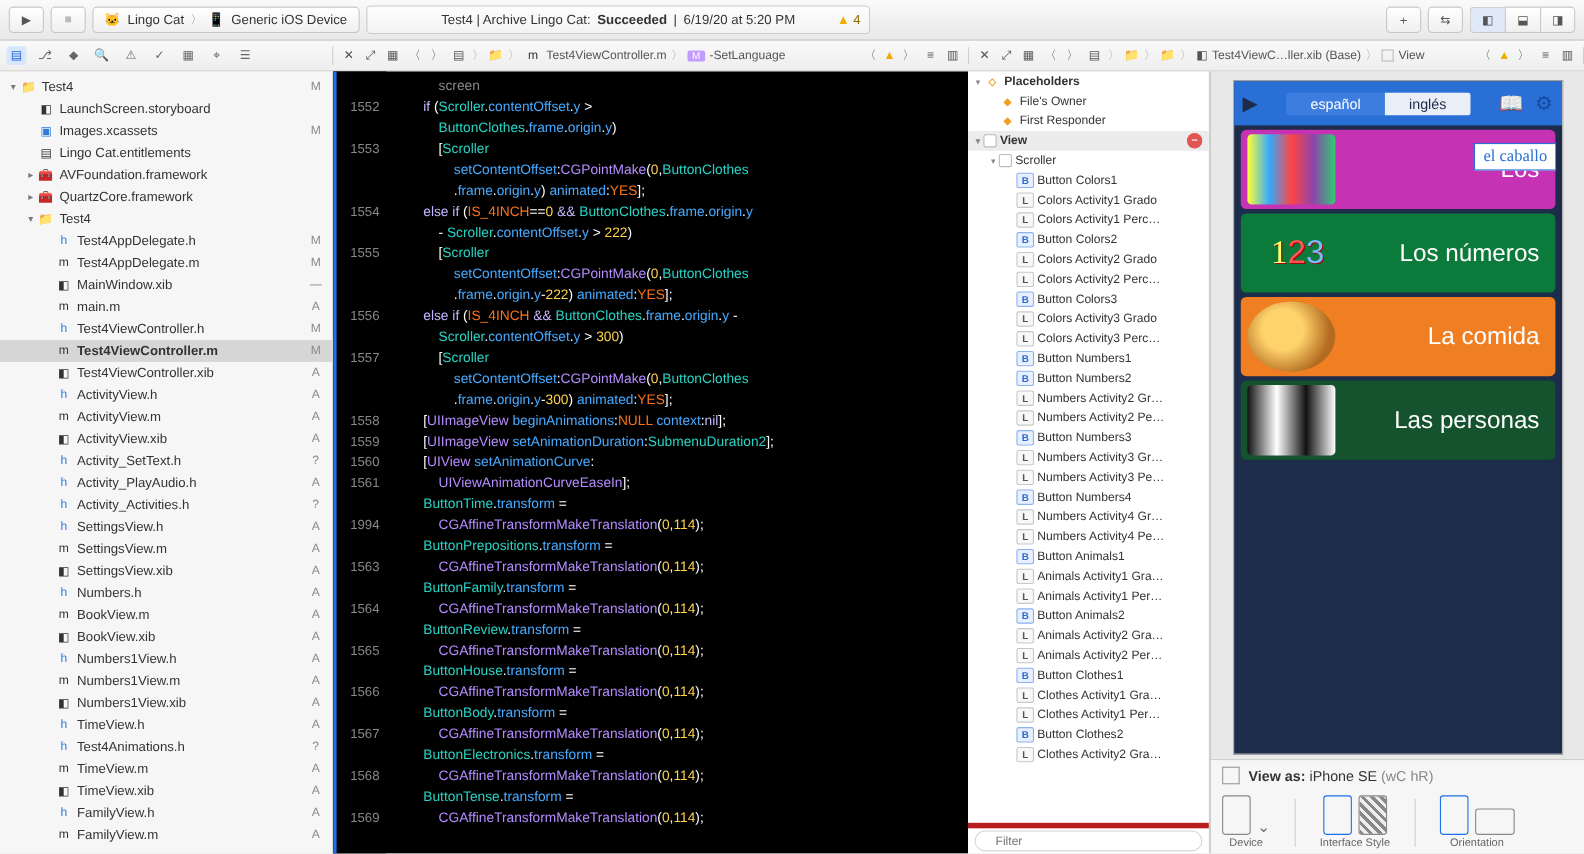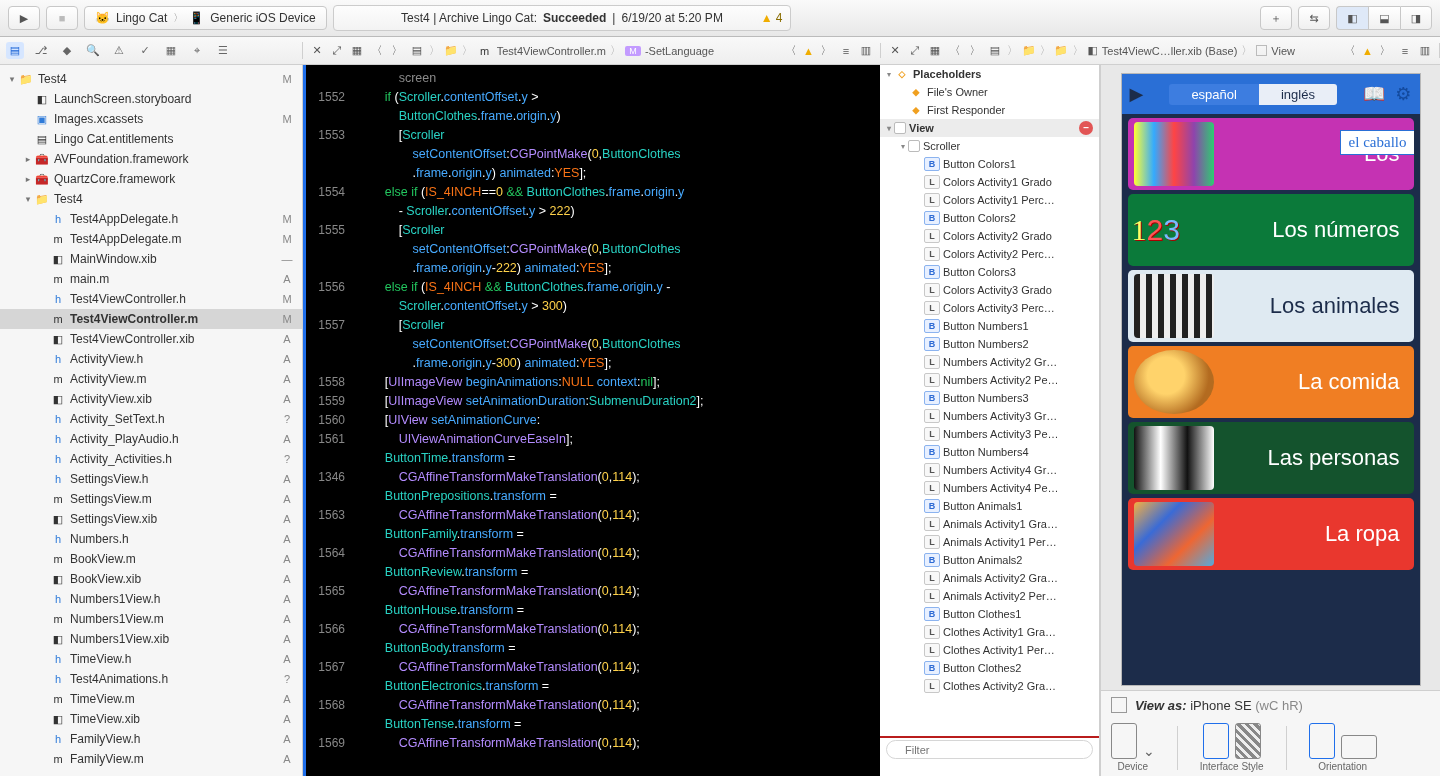--- a/index.html
+++ b/index.html
@@ -31,57 +31,57 @@
 .row .lbl{flex:1;white-space:nowrap;overflow:hidden;text-overflow:ellipsis;font-size:12px;}
 .row .stat{width:14px;text-align:center;color:#888;font-size:11px;}
 .row.sel{background:#d6d6d6;}
 .row.sel .lbl{font-weight:600;}
 .ind0{padding-left:6px;} .ind1{padding-left:22px;} .ind2{padding-left:38px;} .fblue{color:#2f7bd9;} .fh{color:#2f7bd9;} .fm{color:#333;}
 .center{flex:1;display:flex;min-width:0;}
 .editor{flex:1;background:#000;display:flex;min-width:0;}
 .gutter{width:48px;background:#000;border-left:3px solid #1f6feb;color:#888;font-family:Menlo,monospace;font-size:12px;text-align:right;padding:4px 6px 0 0;}
 .gutter div{height:19px;line-height:19px;}
 .code{flex:1;font-family:Menlo,monospace;font-size:12.5px;line-height:19px;color:#fff;padding:4px 0 0 6px;white-space:pre;overflow:hidden;}
-.kw{color:#22c55e;} .id{color:#29d3c4;} .prop{color:#47aaff;} .cls{color:#b48cff;} .num{color:#ffd24a;} .mac{color:#f97316;} .cmt{color:#8a8a8a;}
+.kw{color:#c4b5fd;} .id{color:#29d3c4;} .prop{color:#47aaff;} .cls{color:#b48cff;} .num{color:#ffd24a;} .mac{color:#f97316;} .cmt{color:#8a8a8a;}
 .ibpane{width:220px;background:#fff;border-right:1px solid #cfcfcf;display:flex;flex-direction:column;overflow:hidden;}
 .outline{flex:1;overflow:auto;}
 .orow{display:flex;align-items:center;height:18px;padding-right:6px;font-size:11px;}
 .orow .disc{width:10px;text-align:center;color:#888;font-size:8px;}
 .orow .oic{width:16px;height:14px;text-align:center;margin-right:3px;display:flex;align-items:center;justify-content:center;font-size:9px;font-weight:700;border-radius:2px;}
 .oic.cube{color:#f0a020;} .oic.B{background:#e8f0ff;border:1px solid #8bb3ef;color:#2d6bd4;} .oic.L{background:#f8f8f8;border:1px solid #c8c8c8;color:#555;} .oic.chk{border:1px solid #bbb;width:12px;height:12px;background:#fff;}
 .orow .olbl{flex:1;white-space:nowrap;overflow:hidden;text-overflow:ellipsis;}
 .oi0{padding-left:4px;} .oi1{padding-left:18px;} .oi2{padding-left:34px;}
 .orow.selhdr{background:#ececec;font-weight:600;}
 .orow.selhdr .del{margin-left:auto;width:14px;height:14px;border-radius:7px;background:#e25555;color:#fff;text-align:center;line-height:13px;font-size:10px;}
-.filter{height:40px;border-top:2px solid #b91c1c;padding:2px 6px;}
+.filter{height:28px;border-top:5px solid #b91c1c;padding:2px 6px;}
 .filter input{width:100%;height:19px;border:1px solid #d6d6d6;border-radius:10px;padding:0 18px;font-size:11px;background:#fff;}
 .canvas{width:340px;background:#e8e8e8;display:flex;flex-direction:column;border-left:1px solid #cfcfcf;}
 .phone-wrap{flex:1;display:flex;justify-content:center;padding:8px 6px 4px;}
 .phone{width:300px;background:#1c2c4a;border:1px solid #b8b8b8;padding:0;position:relative;}
 .phone .top{height:40px;background:#2a6fd6;display:flex;align-items:center;justify-content:space-between;padding:0 8px;}
 .playic{color:#1c2c4a;font-size:18px;}
 .lang{display:flex;border-radius:3px;overflow:hidden;font-size:13px;}
 .lang span{padding:3px 22px;}
 .lang .es{background:#3d7de0;color:#fff;}
 .lang .en{background:#e9eef7;color:#1c2c4a;}
 .topico{color:#134a9e;font-size:18px;display:flex;gap:10px;}
 .card{height:72px;margin:4px 6px;border-radius:5px;display:flex;align-items:center;justify-content:flex-end;padding-right:14px;color:#fff;font-family:Georgia,serif;font-size:22px;position:relative;overflow:hidden;}
 .card .ill{position:absolute;left:6px;top:4px;bottom:4px;width:80px;border-radius:4px;}
 .c1{background:#c532b3;} .c1 .ill{background:linear-gradient(90deg,#ff3,#3af,#f44,#8e44ad,#2ecc71);}
 .c2{background:#0b7a3a;} .c3{background:#dfeaf2;color:#1c2c4a;} .c4{background:#f07e23;} .c5{background:#14532d;} .c6{background:#e9372e;}
 .tag{position:absolute;right:-2px;top:12px;background:#fff;color:#2a6fd6;border:1px solid #2a6fd6;padding:3px 8px;font-size:15px;font-family:-apple-system;} 
-.c2 .nums{position:absolute;left:4px;color:#ff6;font-family:Georgia,serif;font-size:30px;text-shadow:1px 1px #a00;}
+.c2 .nums{position:absolute;left:28px;color:#ff6;font-family:Georgia,serif;font-size:30px;text-shadow:1px 1px #a00;}
 .c3 .ill{background:repeating-linear-gradient(90deg,#222 0 6px,#eee 6px 12px);}
 .c4 .ill{background:radial-gradient(circle at 40% 40%,#ffd36b 30%,#b36b20 70%);border-radius:50%;}
 .c5 .ill{background:linear-gradient(90deg,#111,#fff,#111,#fff);}
 .c6 .ill{background:linear-gradient(135deg,#f6b042,#3a6bd6,#e63,#5ad);}
 .viewas{height:86px;border-top:1px solid #cfcfcf;background:#f6f6f6;display:flex;flex-direction:column;}
 .viewas .hdr{height:28px;display:flex;align-items:center;padding:0 10px;gap:8px;font-size:13px;}
 .viewas .hdr .sq{width:16px;height:16px;border:1px solid #999;}
-.viewas .hdr b{font-weight:600;font-style:italic;}
+.viewas .hdr b{font-weight:600;}
 .viewas .opts{flex:1;display:flex;align-items:center;padding:0 10px;gap:22px;}
 .optg{display:flex;flex-direction:column;align-items:center;gap:2px;font-size:10px;color:#666;}
 .optg .ic{display:flex;gap:6px;align-items:flex-end;}
 .dev{width:26px;height:36px;border:1.5px solid #888;border-radius:3px;}
 .dev.sel{border-color:#1f6feb;}
 .land{width:36px;height:24px;border:1.5px solid #888;border-radius:3px;}
 .vline{width:1px;height:44px;background:#d0d0d0;}
 #ib-jump{flex:0 0 560px;border-left:1px solid #cfcfcf;border-right:1px solid #cfcfcf;}
 </style>
 </head>
@@ -409,21 +409,21 @@
           <div>1556</div>
           <div></div>
           <div>1557</div>
           <div></div>
           <div></div>
           <div>1558</div>
           <div>1559</div>
           <div>1560</div>
           <div>1561</div>
           <div></div>
-          <div>1346</div>
+          <div>1994</div>
           <div></div>
           <div>1563</div>
           <div></div>
           <div>1564</div>
           <div></div>
           <div>1565</div>
           <div></div>
           <div>1566</div>
           <div></div>
           <div>1567</div>
@@ -636,35 +636,27 @@
           </div>
           <div class="card c1">
               <div class="ill"></div>
               <span>Los</span>
               <div class="tag">el caballo</div>
             </div>
           <div class="card c2">
               <div class="nums">1<span style="color:#f55">2</span><span style="color:#7bf">3</span></div>
               <span>Los números</span>
             </div>
-          <div class="card c3">
-              <div class="ill"></div>
-              <span>Los animales</span>
-            </div>
           <div class="card c4">
               <div class="ill"></div>
               <span>La comida</span>
             </div>
           <div class="card c5">
               <div class="ill"></div>
               <span>Las personas</span>
-            </div>
-          <div class="card c6">
-              <div class="ill"></div>
-              <span>La ropa</span>
             </div>
         </div>
       </div>
       <div class="viewas">
         <div class="hdr">
             <span class="sq"></span>
           <span><b>View as:</b> <span>iPhone SE</span> <span style="color:#888">(wC hR)</span></span>
         </div>
         <div class="opts">
           <div class="optg">

